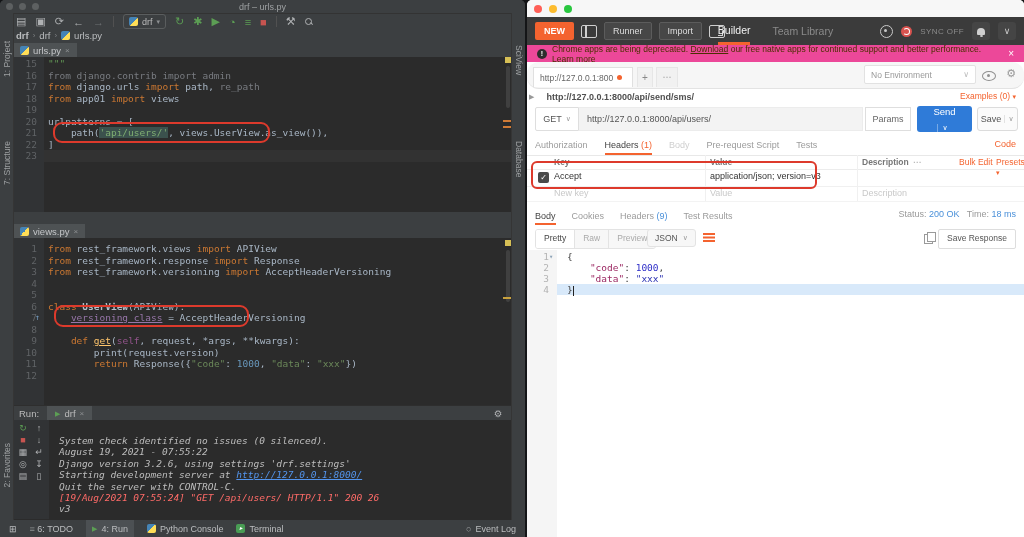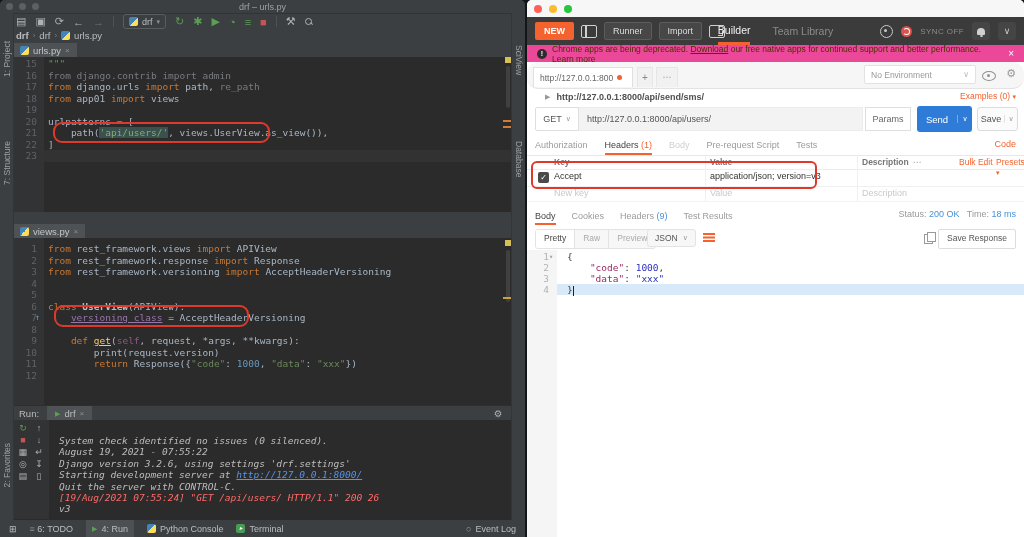--- a/index.html
+++ b/index.html
@@ -80,29 +80,29 @@
   .pm-tabstrip{position:absolute;left:0;top:62px;right:0;height:26px;background:#f6f6f6;border-bottom:1px solid #e3e3e3;border-radius:12px;}
   .pm-tab{position:absolute;left:6px;top:5px;height:20px;width:100px;background:#fff;border:1px solid #e0e0e0;border-bottom:none;display:flex;align-items:center;gap:4px;padding:0 6px;box-sizing:border-box;font-size:8.5px;color:#666;}
   .odot{width:5px;height:5px;border-radius:50%;background:#f4632f;flex:none;}
   .pm-tabplus{position:absolute;left:110px;top:5px;width:16px;height:20px;border:1px solid #e6e6e6;border-bottom:none;background:#f1f1f1;text-align:center;line-height:20px;color:#888;font-size:10px;box-sizing:border-box;}
   .pm-tabmore{position:absolute;left:129px;top:5px;width:22px;height:20px;border:1px solid #e6e6e6;border-bottom:none;background:#f1f1f1;text-align:center;line-height:18px;color:#888;font-size:9px;box-sizing:border-box;}
   .envsel{position:absolute;right:48px;top:3px;width:112px;height:19px;background:#fff;border:1px solid #e2e2e2;border-radius:2px;display:flex;align-items:center;font-size:8.5px;color:#999;padding:0 6px;box-sizing:border-box;}
   .envsel .v{margin-left:auto;color:#bbb;font-size:8px;}
   .eye{position:absolute;right:28px;top:9px;width:12px;height:8px;border:1px solid #909090;border-radius:50%;}
   .eye::before{content:"";position:absolute;left:3.5px;top:1.5px;width:3px;height:3px;border-radius:50%;background:#909090;}
   .gearp{position:absolute;right:8px;top:5px;color:#9a9a9a;font-size:11px;}
-  .namerow{position:absolute;left:0;top:88px;right:0;height:17px;display:flex;align-items:center;gap:6px;padding-left:18px;font-size:9px;color:#4f4f4f;font-weight:bold;text-align:right;}
+  .namerow{position:absolute;left:0;top:88px;right:0;height:17px;display:flex;align-items:center;gap:12px;padding-left:2px;font-size:9px;color:#4f4f4f;font-weight:bold;text-align:right;}
   .namerow .car{color:#999;font-size:7px;font-weight:normal;}
   .examples{position:absolute;right:8px;top:91px;font-size:8.5px;color:#f4632f;}
   .urlrow{position:absolute;left:0;top:105px;right:0;height:28px;}
   .getbox{position:absolute;left:8px;top:2px;width:44px;height:24px;border:1px solid #dedede;background:#fff;border-radius:2px 0 0 2px;display:flex;align-items:center;justify-content:center;gap:4px;font-size:9px;color:#555;box-sizing:border-box;}
   .getbox .v{color:#999;font-size:7px;}
   .urlinput{position:absolute;left:52px;top:2px;width:284px;height:24px;background:#f3f3f3;border:1px solid #ececec;border-left:none;display:flex;align-items:center;padding:0 8px;font-size:9px;color:#555;box-sizing:border-box;}
   .paramsbtn{position:absolute;left:338px;top:2px;width:46px;height:24px;border:1px solid #dedede;background:#fff;font-size:9px;color:#666;text-align:center;line-height:22px;box-sizing:border-box;}
-  .sendbtn{position:absolute;left:390px;top:1px;width:55px;height:26px;background:#2f7bd8;border-radius:3px;color:#fff;display:flex;align-items:center;box-sizing:border-box;font-size:9.5px;}
+  .sendbtn{position:absolute;left:390px;top:1px;width:55px;height:26px;background:#2f7bd8;border-radius:3px;color:#fff;display:flex;align-items:center;box-sizing:border-box;font-size:9.5px;flex-direction:column;}
   .sendbtn .lab{flex:1;text-align:center;}
   .sendbtn .v{width:14px;text-align:center;border-left:1px solid rgba(255,255,255,.35);font-size:7px;}
   .savebtn{position:absolute;left:450px;top:2px;width:41px;height:24px;background:#fbfbfb;border:1px solid #dcdcdc;border-radius:3px;color:#555;display:flex;align-items:center;box-sizing:border-box;font-size:9px;}
   .savebtn .lab{flex:1;text-align:center;}
   .savebtn .v{width:12px;text-align:center;border-left:1px solid #e2e2e2;color:#999;font-size:7px;}
   .reqtabs{position:absolute;left:0;top:133px;right:0;height:22px;border-bottom:1px solid #e8e8e8;display:flex;align-items:flex-end;gap:17px;padding:0 8px;font-size:9px;color:#9b9b9b;}
   .reqtabs .tb{padding-bottom:5px;text-align:right;}
   .reqtabs .act{color:#444;border-bottom:2px solid #f4632f;padding-bottom:3px;}
   .reqtabs .cnt{color:#f4632f;}
   .reqtabs .dis{color:#cfcfcf;}

